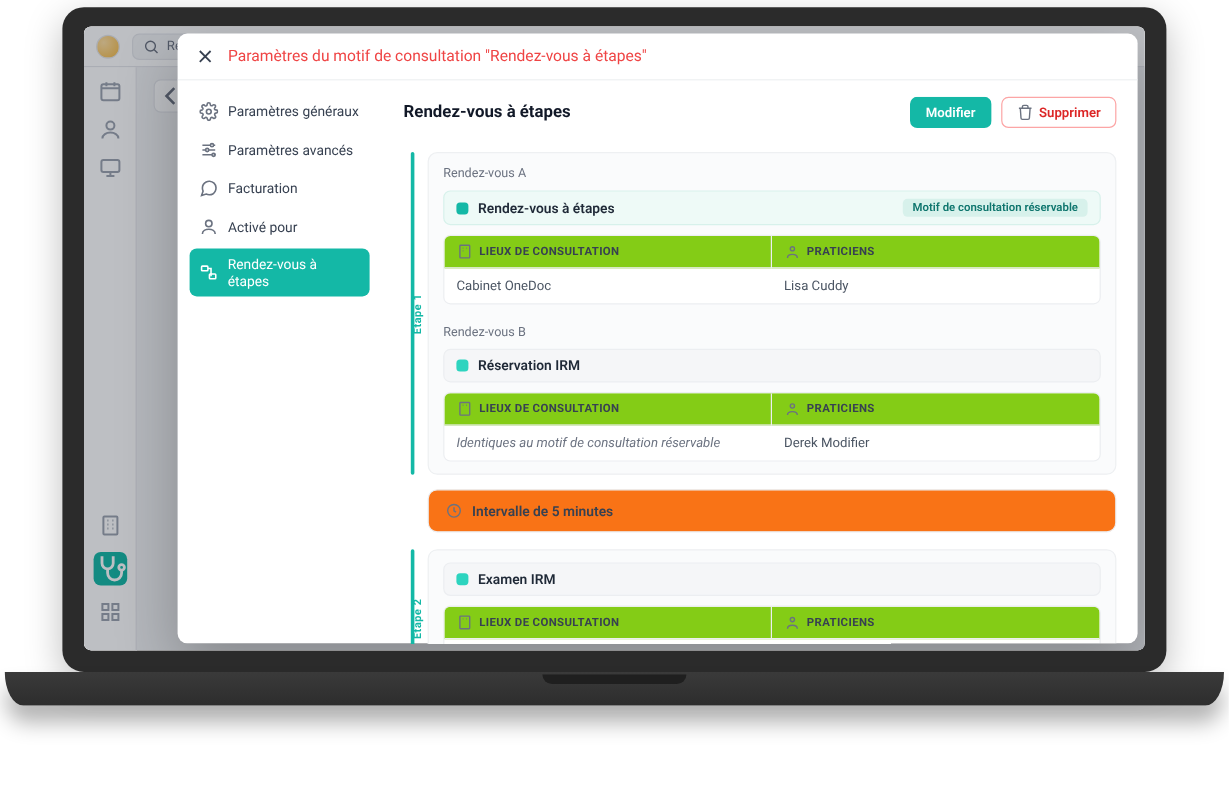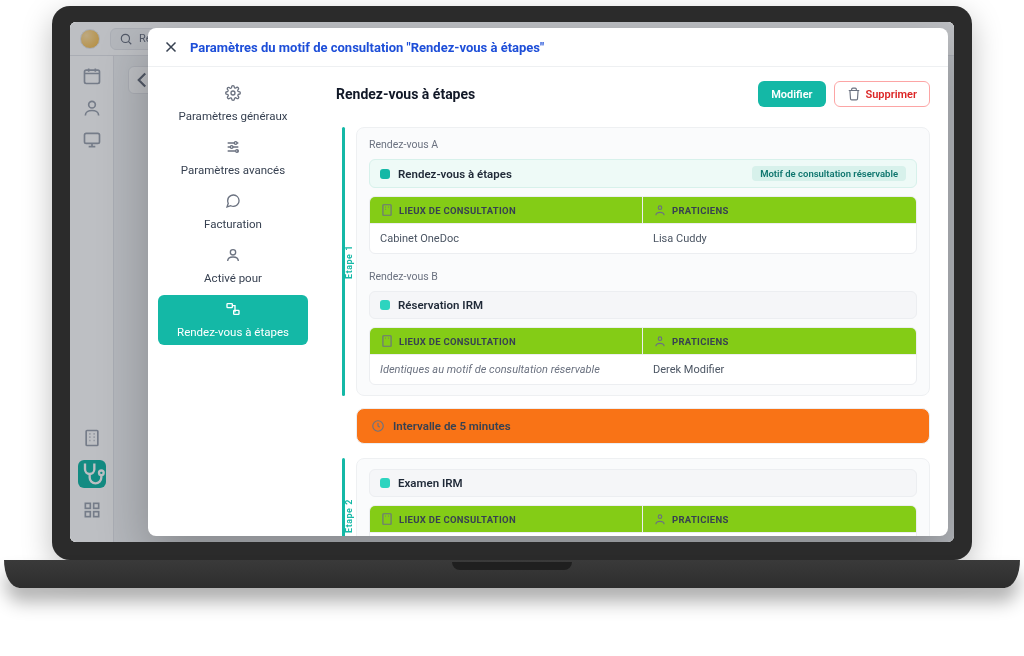--- a/index.html
+++ b/index.html
@@ -27,26 +27,26 @@
   .bg-chev { width:28px; height:28px; border:1px solid #e5e7eb; border-radius:6px; background:#fff; display:flex; align-items:center; justify-content:center; color:#6b7280; }
   .bg-avatar2 { width:24px; height:24px; border-radius:50%; background:#d1d5db; }
   .bg-name { font-size:11px; color:#6b7280; line-height:1.1; }
   .bg-name b { color:#111827; font-size:12px; }
   .dim-overlay { position:absolute; inset:0; background:rgba(17,24,39,.28); }
 
   
   .modal { position:absolute; left:78px; right:6px; top:6px; bottom:6px; background:#fff; border-radius:8px; box-shadow:0 20px 50px rgba(0,0,0,.25); display:flex; flex-direction:column; overflow:hidden; }
   .modal-head { display:flex; align-items:center; gap:10px; padding:10px 14px; border-bottom:1px solid #eef0f2; }
   .close-x { width:18px; height:18px; color:#374151; cursor:pointer; display:flex; align-items:center; justify-content:center; }
-  .modal-title { font-size:13px; font-weight:700; color:#1d4ed8; }
+  .modal-title { font-size:13px; font-weight:400; color:#ef4444; }
   .modal-body { flex:1; display:flex; overflow:hidden; }
 
   
   .side { width:170px; padding:12px 10px; display:flex; flex-direction:column; gap:4px; }
-  .side-item { display:flex; align-items:center; gap:8px; padding:6px 8px; border-radius:6px; font-size:11.5px; color:#374151; cursor:pointer;flex-direction:column; }
+  .side-item { display:flex; align-items:center; gap:8px; padding:6px 8px; border-radius:6px; font-size:11.5px; color:#374151; cursor:pointer; }
   .side-item .ic { width:16px; height:16px; color:#6b7280; display:flex; align-items:center; justify-content:center; }
   .side-item.active { background:#14b8a6; color:#fff; }
   .side-item.active .ic { color:#fff; }
 
   
   .main { flex:1; padding:14px 18px 20px; overflow:auto; }
   .main::-webkit-scrollbar{width:8px}.main::-webkit-scrollbar-thumb{background:#d1d5db;border-radius:4px}
   .main-head { display:flex; align-items:center; justify-content:space-between; margin-bottom:20px; }
   .main-title { font-size:14px; font-weight:700; color:#111827; }
   .btns { display:flex; gap:8px; }

